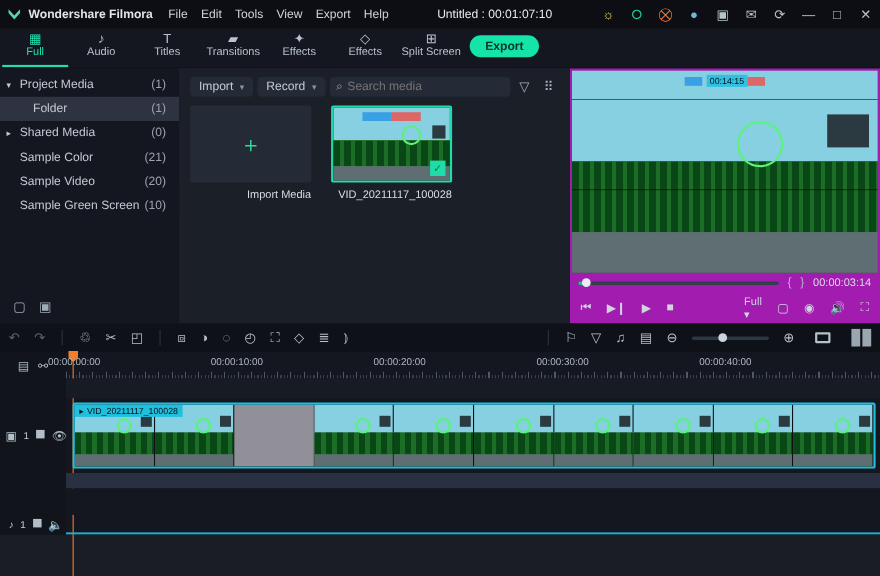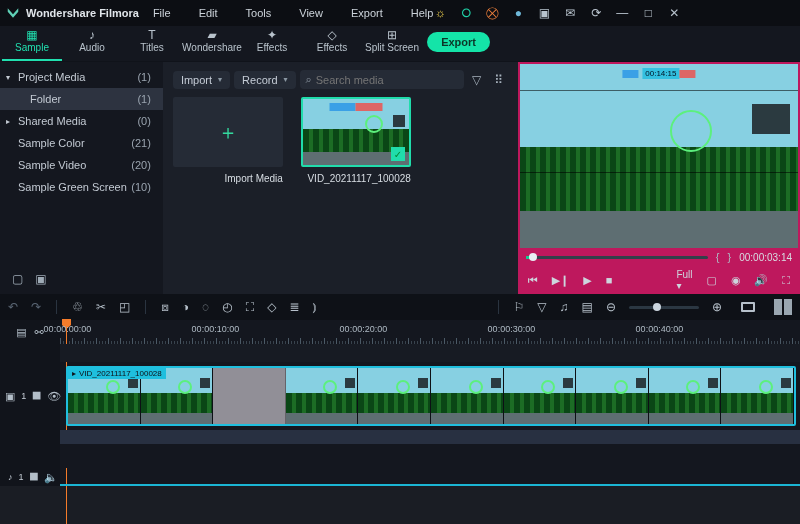--- a/index.html
+++ b/index.html
@@ -1,20 +1,20 @@
 <!DOCTYPE html>
 <html><head>
 <meta charset="utf-8">
 <style>
   * { margin:0; padding:0; box-sizing:border-box; font-family:"Segoe UI",Arial,sans-serif; }
   body { background:#1a1d24; color:#c5ccd6; width:800px; height:524px; overflow:hidden; font-size:11px; }
   .titlebar { height:22px; background:#0c0e13; display:flex; align-items:center; padding:13px 6px; }
   .titlebar .logo { color:#5fd0b6; margin-right:6px; display:flex; align-items:center;}
   .titlebar .brand { font-size:11px; font-weight:600; color:#e0e5ea; margin-right:14px;}
-  .menu-items { display:flex; gap:28px; }
+  .menu-items { display:flex; gap:12px; }
   .menu-items span { font-size:11px; color:#ccd3da; cursor:pointer; }
   .doc-title { flex:1; text-align:center; font-size:11px; color:#e6eaef;}
   .titlebar .right-icons { display:flex; gap:12px; align-items:center;}
   .right-icons .ic { width:14px; text-align:center; font-size:12px; color:#b6c0ca; cursor:pointer;}
   .primary-tabs { height:36px; background:#14171f; display:flex; align-items:flex-end; padding:0 6px 0 2px; position:relative; border-bottom:1px solid #10131a;}
   .ptab { width:60px; text-align:center; padding:4px 0 6px; cursor:pointer; color:#b9c3cc; }
   .ptab .pic { height:14px; font-size:12px; display:flex; align-items:center; justify-content:center; }
   .ptab .plabel { font-size:10px; }
   .ptab.active { color:#21e0b0; border-bottom:2px solid #21e0b0; }
   .export-btn { position:absolute; right:310px; top:6px; background:#14e4a8; color:#0b3527; font-weight:600; border-radius:12px; padding:4px 14px; font-size:11px; cursor:pointer;}
@@ -44,21 +44,21 @@
   .scene { width:100%; height:100%; position:relative; background:linear-gradient(to bottom,#87d0e2 0%,#87d0e2 45%, #2d7a35 45%, #2d7a35 100%);}
   .scene .road   { position:absolute; left:0; right:0; bottom:0; height:20%; background:#5e6e72;}
   .scene .hud    { position:absolute; top:4px; left:50%; transform:translateX(-50%); width:50%; height:8px; display:flex;}
   .scene .hud .hb{ flex:1; }
   .scene .hud .b1{ background:#3aa0e6;} .scene .hud .b2{ background:#d66;}
   .scene .trees  { position:absolute; left:0; right:0; bottom:20%; height:35%; background:repeating-linear-gradient(90deg,#0a4716 0 6px,#1c6d25 6px 10px);}
   .scene .ring   { position:absolute; border:2px solid #5cf07d; border-radius:50%; }
   .scene .build  { position:absolute; background:#2b3a40;}
   .check { position:absolute; right:4px; bottom:4px; width:14px; height:14px; background:#20dcab; color:#083; display:flex; align-items:center; justify-content:center; font-size:10px;}
   .card-label { margin-top:6px; font-size:10px; color:#d8dee4; text-align:right; white-space:nowrap; overflow:hidden;}
-  .preview { width:294px; background:#be185d; display:flex; flex-direction:column; }
+  .preview { width:294px; background:#a21caf; display:flex; flex-direction:column; }
   .viewport { flex:1; margin:2px 2px 0 2px; position:relative; overflow:hidden; }
   .viewport .scene { border:none; }
   .viewport .scene .ring { width:42px; height:42px; top:46px; right:86px;}
   .viewport .scene .build{ right:8px; top:40px; width:38px; height:30px;}
   .viewport .hline { position:absolute; left:0; right:0; border-top:1px solid rgba(0,0,0,.55);}
   .viewport .h1{ top:26px;} .viewport .h2{ top:108px;}
   .vp-hud { position:absolute; top:4px; left:50%; transform:translateX(-50%); font-size:8px; display:flex; align-items:center;}
   .vp-hud .time { background:#33c0e0; padding:1px 3px; margin-left:4px; color:#012;}
   .vp-hud .b1 { width:16px;height:8px;background:#3aa0e6;} .vp-hud .b2{width:16px;height:8px;background:#d66;}
   .progress-row { height:18px; display:flex; align-items:center; padding:0 8px; gap:8px;}
@@ -125,51 +125,52 @@
   </span>
   <span class="brand">Wondershare Filmora</span>
   <div class="menu-items" id="menu-items">
       <span>File</span>
       <span>Edit</span>
       <span>Tools</span>
       <span>View</span>
       <span>Export</span>
       <span>Help</span>
     </div>
+  <span class="doc-title">Untitled : 00:01:07:10</span>
   <div class="right-icons" id="title-right">
       <span class="ic" style="color: rgb(230, 201, 76);">☼</span>
       <span class="ic" style="color: rgb(31, 208, 166);">⭘</span>
       <span class="ic" style="color: rgb(240, 128, 61);">⛒</span>
       <span class="ic" style="color: rgb(111, 184, 217);">●</span>
       <span class="ic" style="color: rgb(184, 195, 205);">▣</span>
       <span class="ic" style="color: rgb(184, 195, 205);">✉</span>
       <span class="ic" style="color: rgb(184, 195, 205);">⟳</span>
       <span class="ic" style="color: rgb(184, 195, 205);">―</span>
       <span class="ic" style="color: rgb(184, 195, 205);">□</span>
       <span class="ic" style="color: rgb(184, 195, 205);">✕</span>
     </div>
 </div>
 
 <div class="primary-tabs">
   <div id="ptabs" style="display:flex;">
       <div class="ptab active">
         <div class="pic">▦</div>
-        <div class="plabel">Sample</div>
+        <div class="plabel">Full</div>
       </div>
       <div class="ptab">
         <div class="pic">♪</div>
         <div class="plabel">Audio</div>
       </div>
       <div class="ptab">
         <div class="pic">T</div>
         <div class="plabel">Titles</div>
       </div>
       <div class="ptab">
         <div class="pic">▰</div>
-        <div class="plabel">Wondershare</div>
+        <div class="plabel">Transitions</div>
       </div>
       <div class="ptab">
         <div class="pic">✦</div>
         <div class="plabel">Effects</div>
       </div>
       <div class="ptab">
         <div class="pic">◇</div>
         <div class="plabel">Effects</div>
       </div>
       <div class="ptab">

